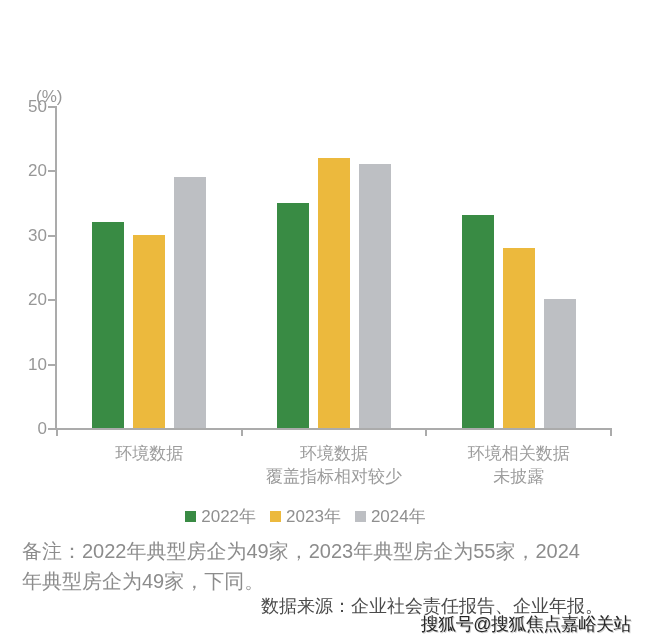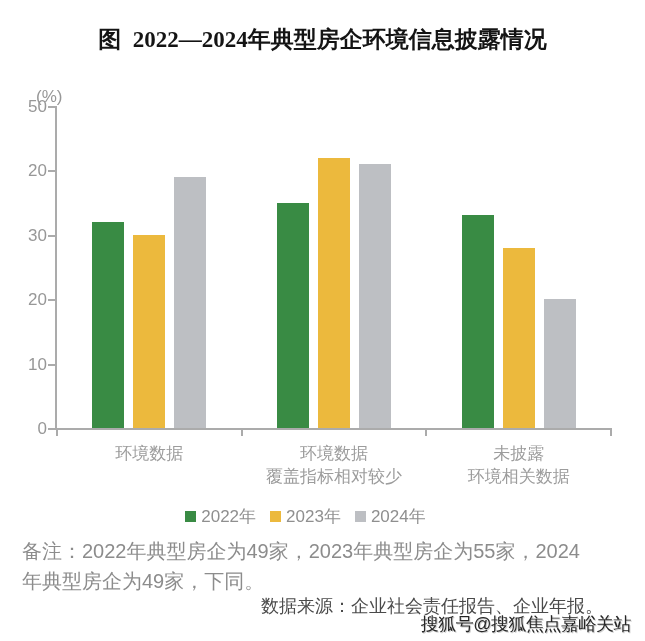--- a/index.html
+++ b/index.html
@@ -81,21 +81,20 @@
     font-weight: normal;
     letter-spacing: -0.5px;
     color: #262626;
     text-shadow: 1px 1px 0 #cfcfcf;
   }
 </style>
 </head>
 <body>
 
 <div class="page">
-  <div class="title">图  2022—2024年典型房企环境信息披露情况</div>
   <div class="unit">(%)</div>
 
   <div class="chart" id="chart">
       <div class="axis-line" style="left: 55px; top: 106px; width: 2px; height: 322px;"></div>
       <div class="axis-line" style="left: 55px; top: 428px; width: 557px; height: 2px;"></div>
       <div class="tick" style="left: 48px; top: 428px; width: 8px; height: 2px;"></div>
       <div class="ytick-label" style="left: 13px; top: 418px;">0</div>
       <div class="tick" style="left: 48px; top: 363.6px; width: 8px; height: 2px;"></div>
       <div class="ytick-label" style="left: 13px; top: 353.6px;">10</div>
       <div class="tick" style="left: 48px; top: 299.2px; width: 8px; height: 2px;"></div>
@@ -120,22 +119,22 @@
       <div class="bar" style="left: 318px; top: 157.52px; width: 32px; height: 270.48px; background: rgb(236, 185, 61);"></div>
       <div class="bar" style="left: 359px; top: 163.96px; width: 32px; height: 264.04px; background: rgb(189, 191, 195);"></div>
       <div class="cat-label" style="left: 224px; top: 442px;">
         <div>环境数据</div>
         <div>覆盖指标相对较少</div>
       </div>
       <div class="bar" style="left: 461.667px; top: 215.48px; width: 32px; height: 212.52px; background: rgb(57, 139, 68);"></div>
       <div class="bar" style="left: 502.667px; top: 247.68px; width: 32px; height: 180.32px; background: rgb(236, 185, 61);"></div>
       <div class="bar" style="left: 543.667px; top: 299.2px; width: 32px; height: 128.8px; background: rgb(189, 191, 195);"></div>
       <div class="cat-label" style="left: 408.667px; top: 442px;">
+        <div>环境相关数据</div>
         <div>未披露</div>
-        <div>环境相关数据</div>
       </div>
     </div>
 
   <div class="legend" id="legend">
       <div class="legend-item">
         <span class="legend-swatch" style="background: rgb(57, 139, 68);"></span>
         <span class="legend-label">2022年</span>
       </div>
       <div class="legend-item">
         <span class="legend-swatch" style="background: rgb(236, 185, 61);"></span>

